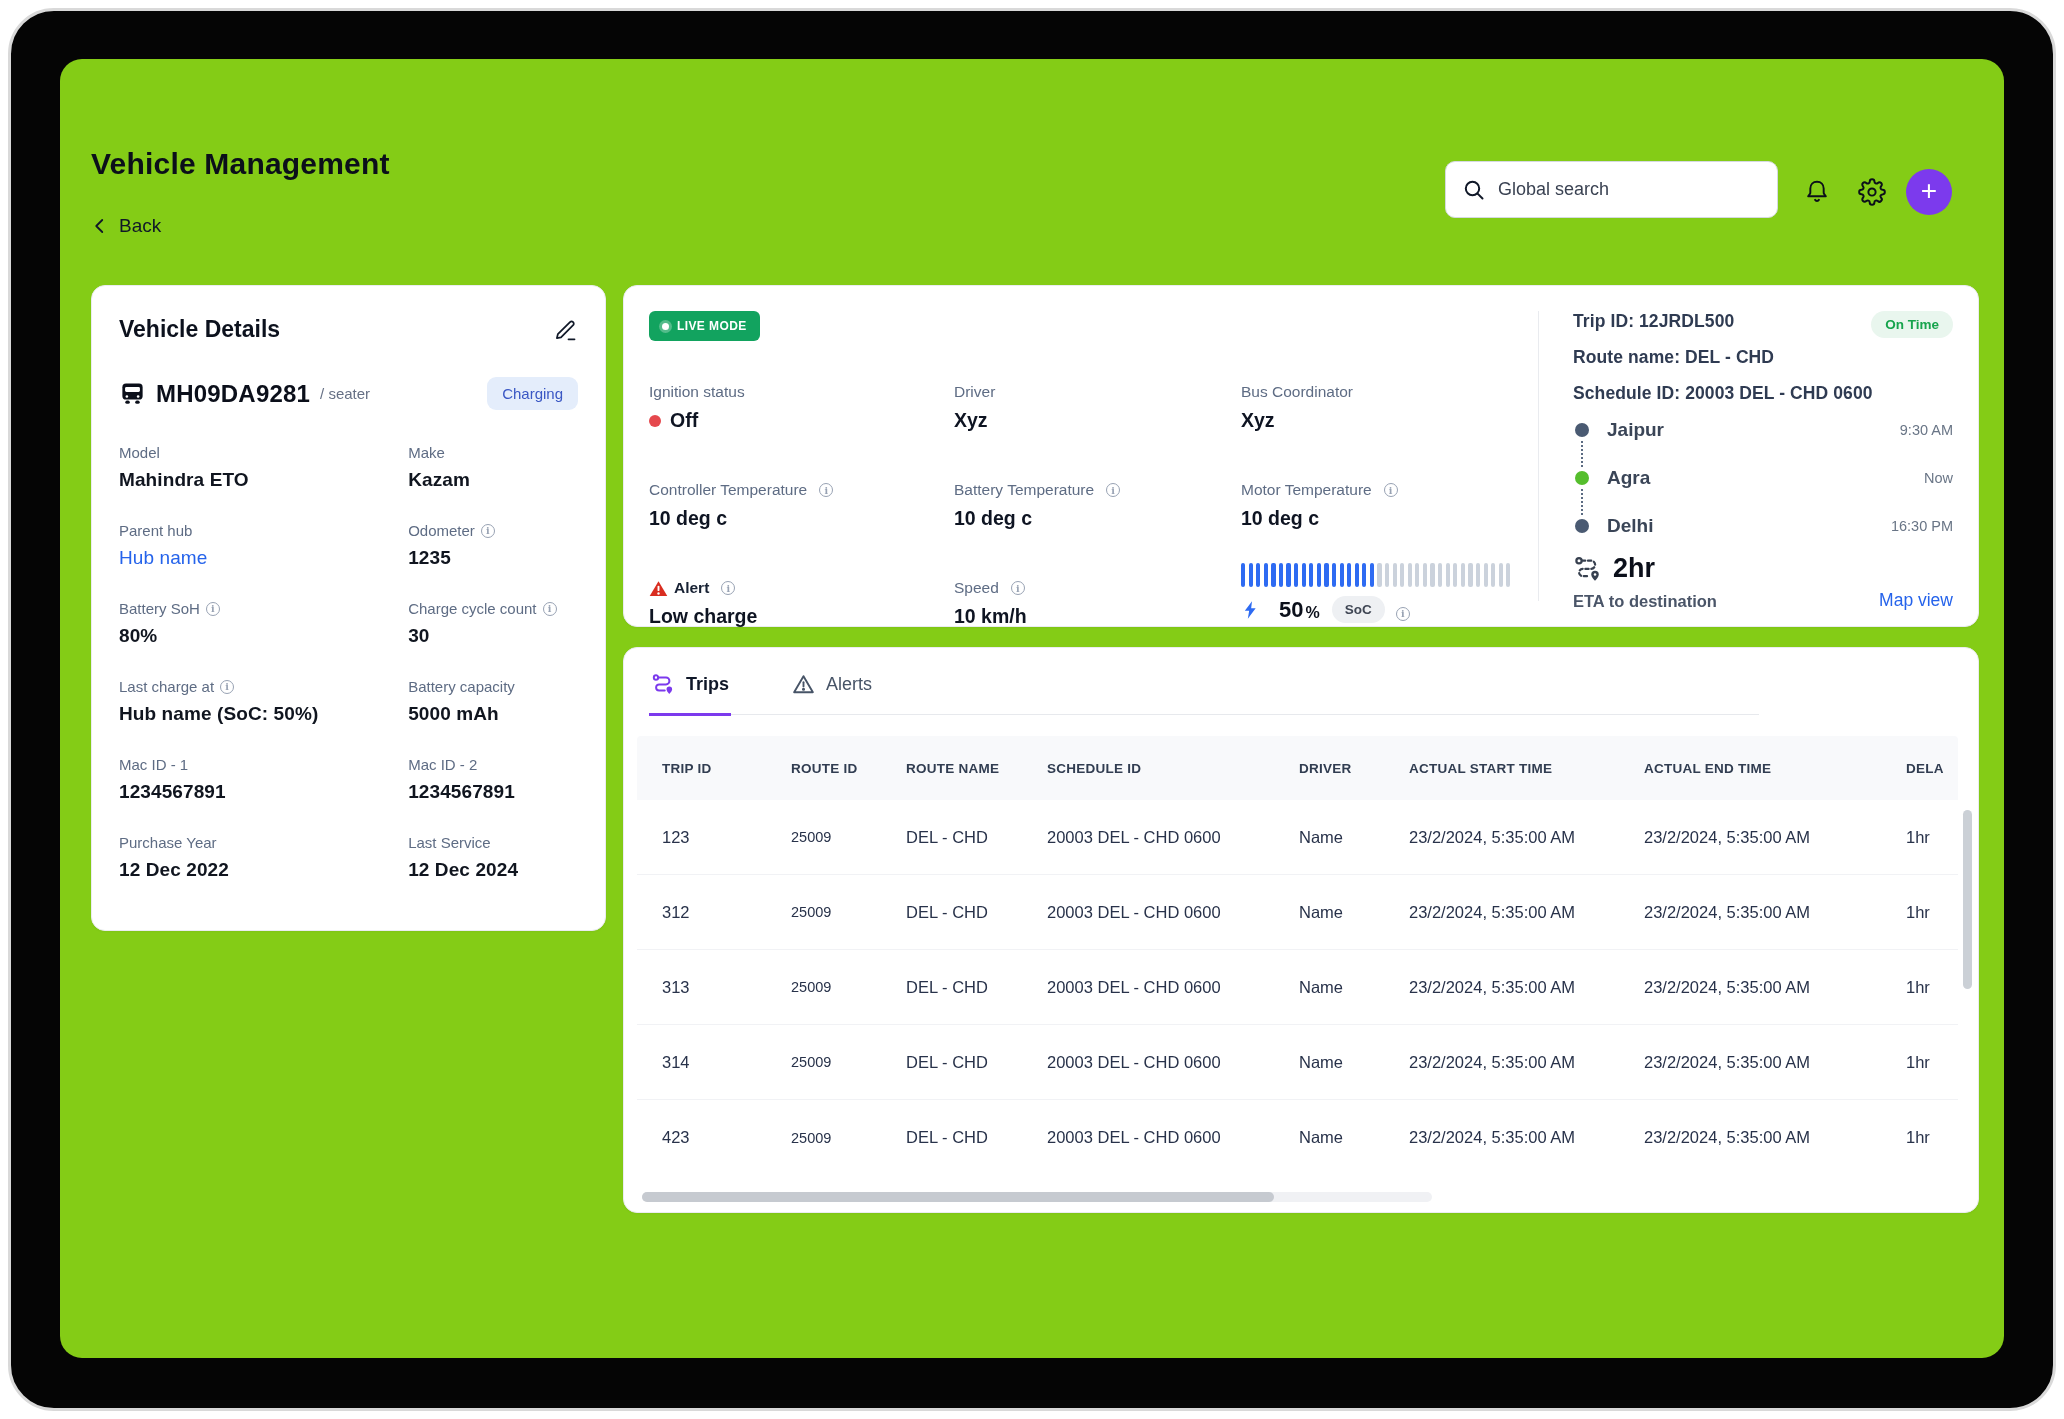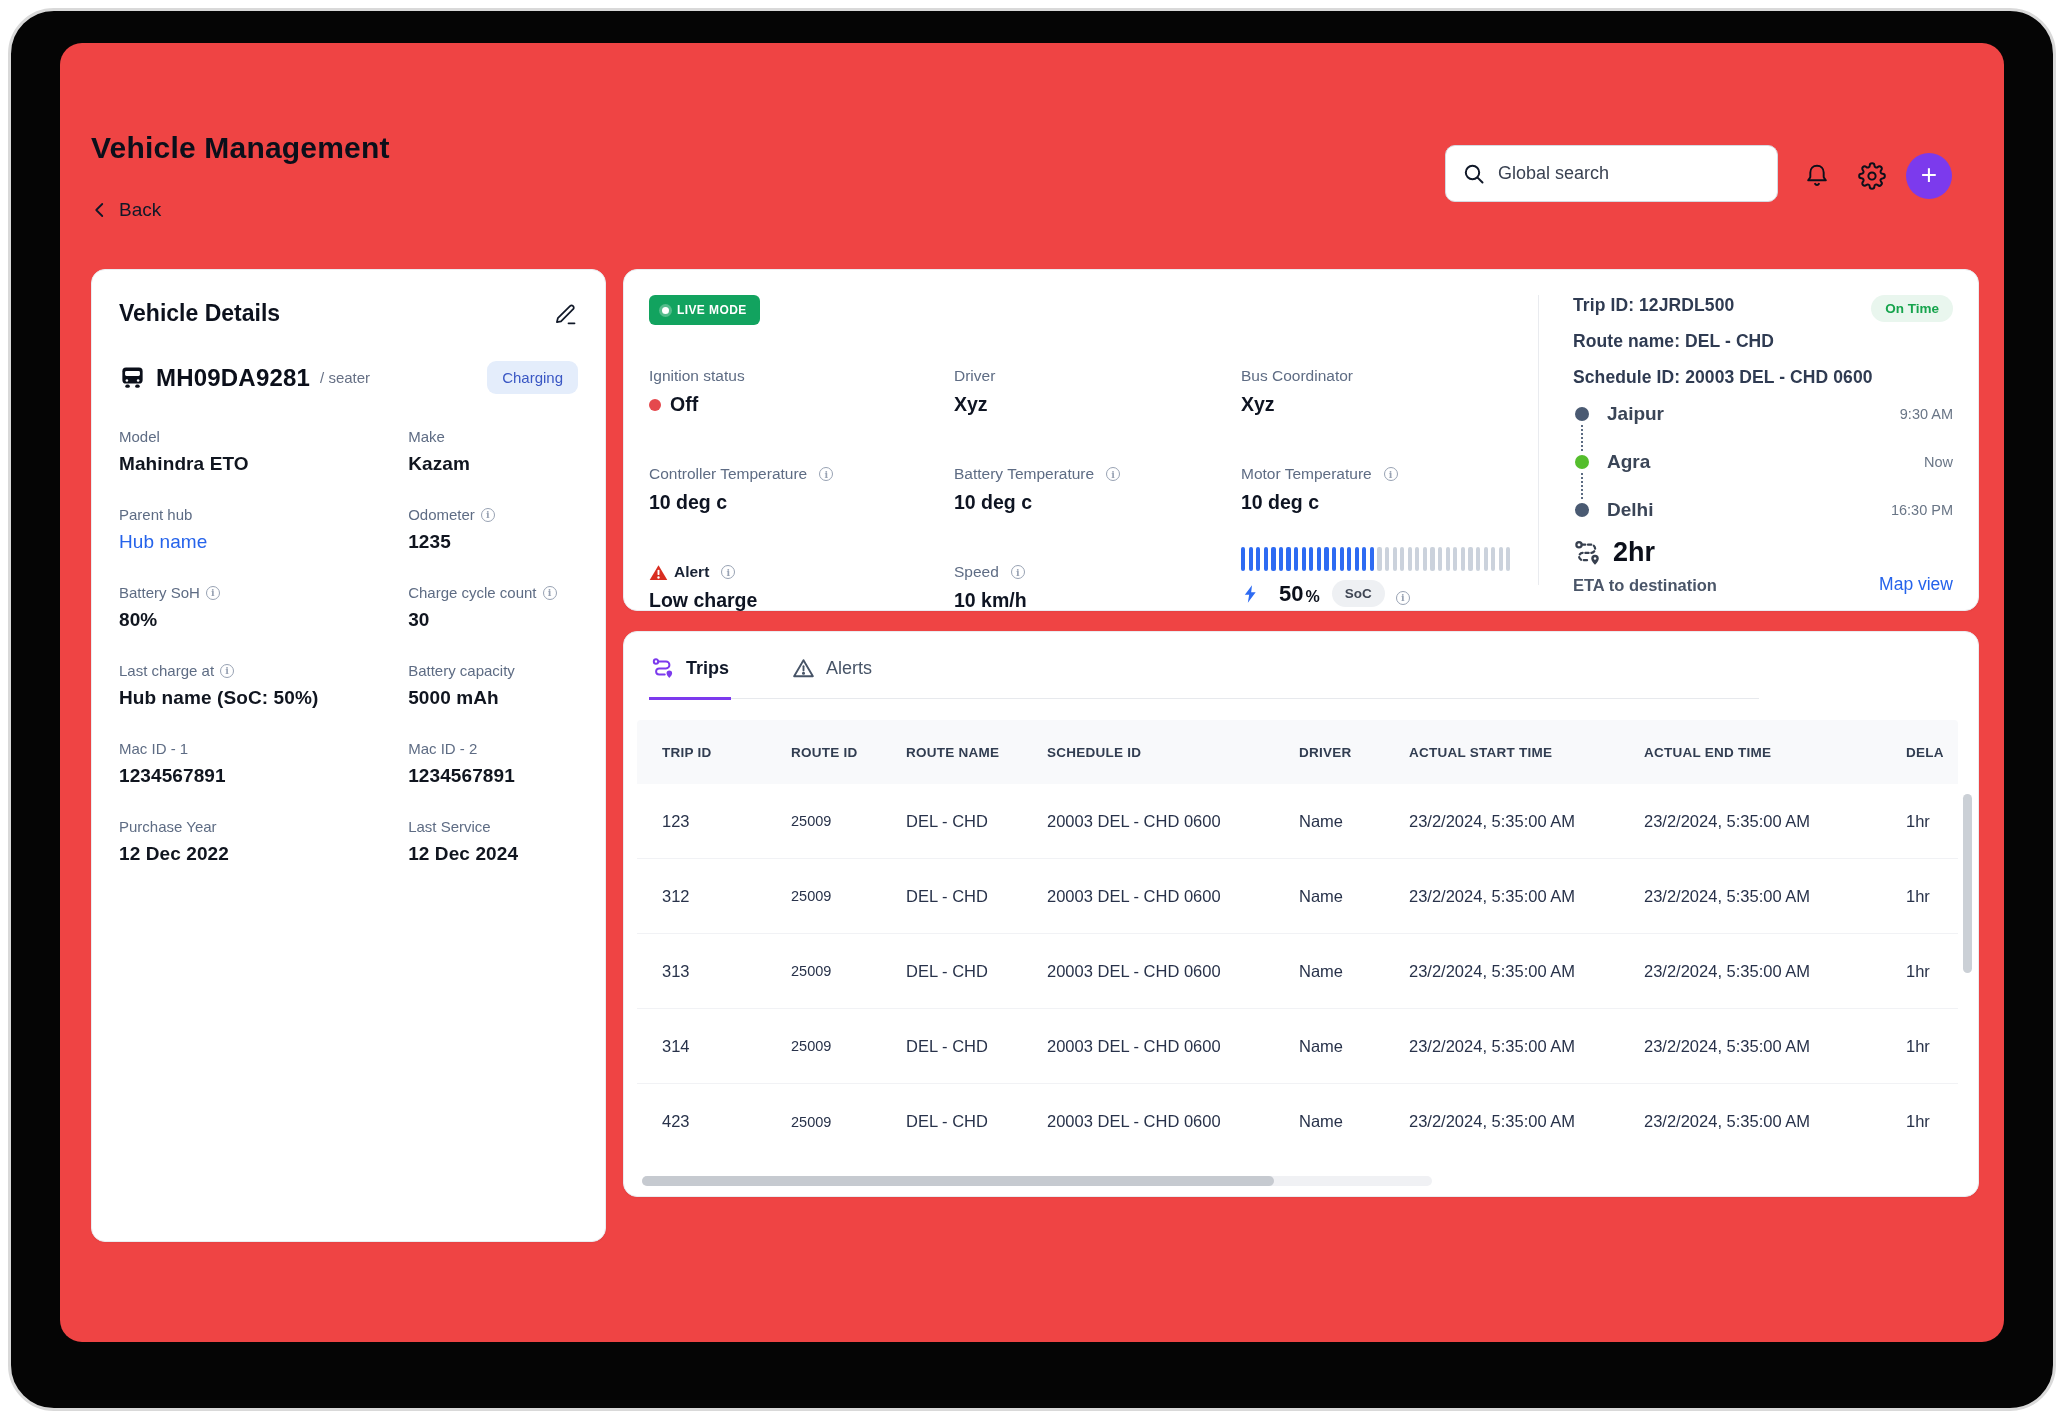--- a/index.html
+++ b/index.html
@@ -3,33 +3,33 @@
 <meta charset="utf-8">
 <style>
   :root{
     --accent-purple:#7C3AED; --link-blue:#2563EB; --live-green:#12A35F;
     --soc-blue:#2E6BF2; --alert-red:#D92D20; --ontime-green:#17A44D;
     --label:#5E6C84; --value:#10151F; --border:#EAECF0;
   }
   *{box-sizing:border-box;margin:0;padding:0;}
   html,body{width:2064px;height:1419px;background:#fff;font-family:"Liberation Sans","DejaVu Sans",sans-serif;}
   .frame{position:absolute;left:8px;top:8px;width:2048px;height:1403px;background:#050505;border-radius:46px;border:3px solid #d9d9d9;}
-  .screen{position:absolute;left:49px;top:32px;width:1944px;height:1299px;background:#ef4444;border-radius:22px;overflow:hidden;}
+  .screen{position:absolute;left:49px;top:48px;width:1944px;height:1299px;background:#84cc16;border-radius:22px;overflow:hidden;}
   
   .page-title{position:absolute;left:31px;top:88px;font-size:30px;font-weight:600;color:#0B0F1A;letter-spacing:.2px;}
   .back{position:absolute;left:31px;top:156px;display:flex;align-items:center;gap:10px;font-size:19px;font-weight:500;color:#101828;cursor:pointer;}
   .search-box{position:absolute;left:1385px;top:102px;width:333px;height:57px;background:#fff;border:1.5px solid #D5DAE1;border-radius:10px;display:flex;align-items:center;gap:12px;padding:0 16px;}
   .search-ph{font-size:18px;color:#3A4252;}
   .icon-btn{position:absolute;top:114px;width:38px;height:38px;border:none;background:transparent;display:flex;align-items:center;justify-content:center;cursor:pointer;color:#111827;}
   .icon-btn.bell{left:1738px;}
   .icon-btn.gear{left:1793px;}
   .plus-btn{position:absolute;left:1846px;top:110px;width:46px;height:46px;border-radius:50%;border:none;background:var(--accent-purple);color:#fff;font-size:28px;font-weight:400;line-height:1;display:flex;align-items:center;justify-content:center;cursor:pointer;padding-bottom:3px;}
   
   .card{position:absolute;background:#fff;border:1px solid var(--border);border-radius:14px;box-shadow:0 1px 2px rgba(16,24,40,.04);}
-  .vehicle-card{left:31px;top:226px;width:515px;height:973px;padding:30px 27px;}
+  .vehicle-card{left:31px;top:226px;width:515px;height:646px;padding:30px 27px;}
   .live-card{left:563px;top:226px;width:1356px;height:342px;display:flex;padding:25px 0 25px 25px;}
   .table-card{left:563px;top:588px;width:1356px;height:566px;overflow:hidden;}
   
   .vc-head{display:flex;justify-content:space-between;align-items:center;}
   .vc-title{font-size:23px;font-weight:600;color:#0C111D;}
   .edit-btn{background:none;border:none;cursor:pointer;color:#101828;}
   .reg-row{display:flex;align-items:center;gap:10px;margin-top:34px;}
   .reg-num{font-size:24px;font-weight:700;color:#0B0F1A;letter-spacing:.2px;text-align:right;}
   .seater{font-size:15px;color:#667085;}
   .badge-charging{margin-left:auto;background:#E4EDFB;color:#3A57C4;font-size:15px;font-weight:500;padding:8px 15px;border-radius:9px;}

